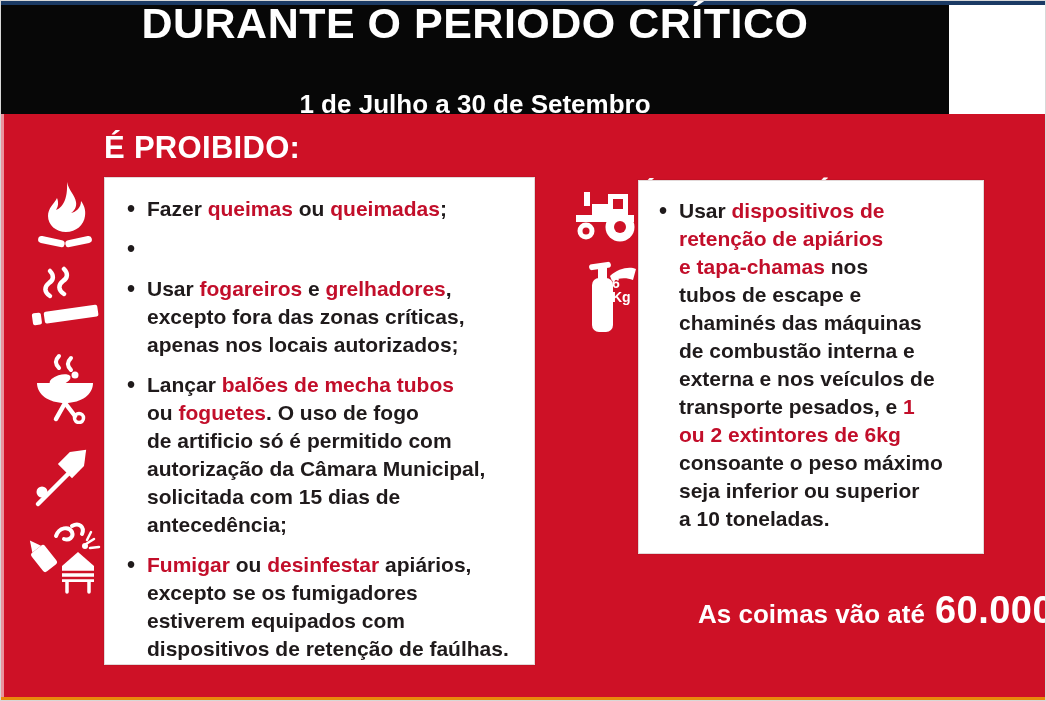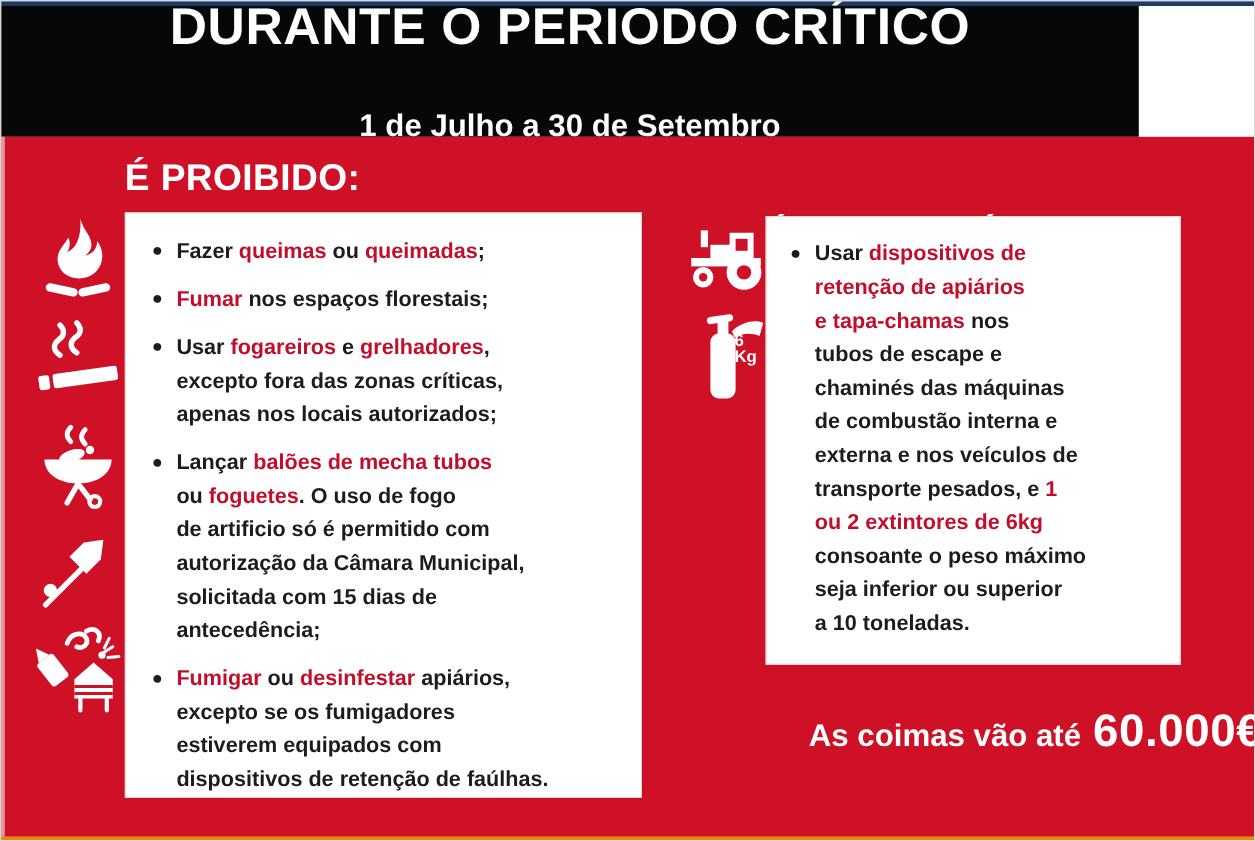--- a/index.html
+++ b/index.html
@@ -44,42 +44,42 @@
     box-shadow:0 0 0 1px rgba(0,0,0,.05);
   }
   .card-prohibited{left:100px;top:63px;width:431px;height:488px;padding:17px 14px 10px 22px;}
   .card-mandatory{left:634px;top:66px;width:346px;height:374px;padding:16px 10px 10px 20px;}
   .bullet-item{display:flex;margin-bottom:12px;}
   .card-mandatory .bullet-item{margin-bottom:0;}
   .bullet-marker{
     width:20px;flex:0 0 20px;color:var(--ink);font-size:23px;font-weight:700;line-height:28px;
   }
   .bullet-text{
-    white-space:pre-line;font-size:18px;font-weight:700;line-height:28px;color:var(--ink);
+    white-space:pre-line;font-size:21px;font-weight:700;line-height:28px;color:var(--ink);
   }
   .seg-red{color:var(--accent-red);}
   .seg-dark{color:var(--ink);}
   .icon{position:absolute;}
   .icon svg{display:block;width:100%;height:100%;}
   .icon-campfire{left:28px;top:66px;width:66px;height:76px;}
   .icon-cigarette{left:24px;top:152px;width:74px;height:64px;}
   .icon-grill{left:30px;top:238px;width:62px;height:72px;}
   .icon-rocket{left:26px;top:330px;width:66px;height:66px;}
   .icon-hive{left:20px;top:404px;width:80px;height:78px;}
   .icon-tractor{left:570px;top:76px;width:64px;height:54px;}
   .icon-extinguisher{left:578px;top:140px;width:60px;height:82px;}
   .ext-label{
     position:absolute;left:608px;top:162px;color:#fff;font-weight:700;
     font-size:14px;line-height:14px;text-align:left;
   }
   .ext-label span{display:block;}
   .fine-line{
     position:absolute;left:670px;top:475px;display:flex;align-items:baseline;gap:10px;color:#fff;white-space:nowrap;
   }
-  .fine-prefix{font-size:26px;font-weight:700;}
+  .fine-prefix{font-size:26px;font-weight:700;margin-left:24px;}
   .fine-amount{font-size:38px;font-weight:800;letter-spacing:.5px;}
   .hole{fill:var(--red-bg);}
   .wline{stroke:#fff;fill:none;stroke-linecap:round;}
 </style>
 </head>
 <body>
 
 <div class="poster">
 
   <div class="top-strip"></div>
@@ -151,21 +151,20 @@
 
     <div class="section-heading heading-prohibited">É PROIBIDO:</div>
     <div class="card card-prohibited">
       <div>
           <div class="bullet-item">
             <span class="bullet-marker">•</span>
             <div class="bullet-text"><span class="seg-dark">Fazer </span><span class="seg-red">queimas</span><span class="seg-dark"> ou </span><span class="seg-red">queimadas</span><span class="seg-dark">;</span></div>
           </div>
           <div class="bullet-item">
             <span class="bullet-marker">•</span>
-            <div class="bullet-text"><span class="seg-red">Fumar</span><span class="seg-dark"> nos espaços florestais;</span></div>
           </div>
           <div class="bullet-item">
             <span class="bullet-marker">•</span>
             <div class="bullet-text"><span class="seg-dark">Usar </span><span class="seg-red">fogareiros</span><span class="seg-dark"> e </span><span class="seg-red">grelhadores</span><span class="seg-dark">,
 excepto fora das zonas críticas,
 apenas nos locais autorizados;</span></div>
           </div>
           <div class="bullet-item">
             <span class="bullet-marker">•</span>
             <div class="bullet-text"><span class="seg-dark">Lançar </span><span class="seg-red">balões de mecha tubos</span><span class="seg-dark">

